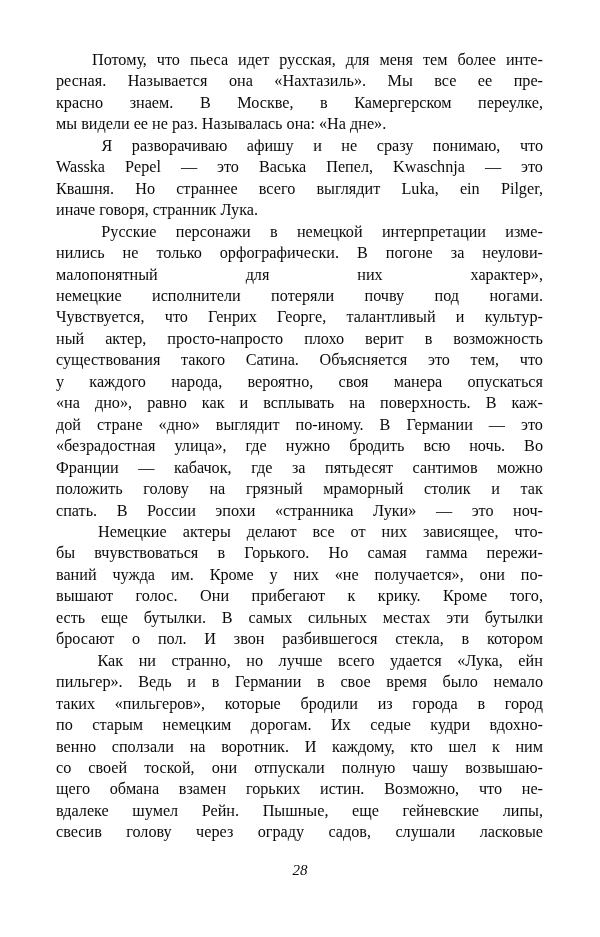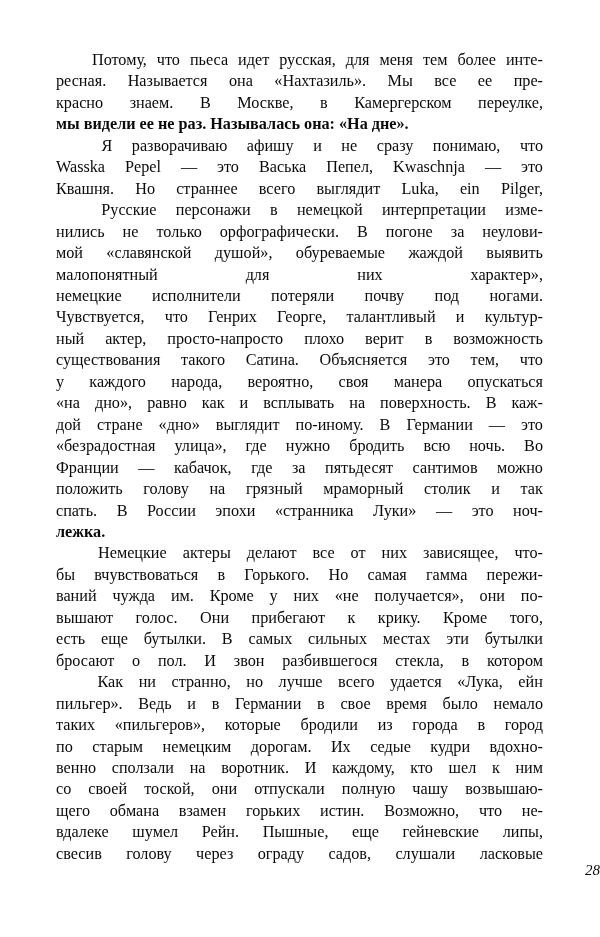--- a/index.html
+++ b/index.html
@@ -32,32 +32,31 @@
     -webkit-font-smoothing: none;
   }
   .line-just {
     display: flex;
     justify-content: space-between;
     white-space: pre;
   }
   .line-flow {
     display: block;
     white-space: pre;
-    font-weight: bold;
   }
   .indent {
     display: inline-block;
     width: 26px;
   }
   .page-number {
     position: absolute;
     top: 862px;
     left: 0;
     width: 600px;
-    text-align: right;
+    text-align: center;
     font-family: "Liberation Serif", "DejaVu Serif", serif;
     font-style: italic;
     font-size: 15px;
     color: #0a0a0a;
   }
 </style>
 </head>
 <body>
 
 <div class="page">
@@ -66,38 +65,37 @@
       <div class="para">
         <div class="line-just"><span class="indent"></span><span class="w">Потому,</span><span class="w">что</span><span class="w">пьеса</span><span class="w">идет</span><span class="w">русская,</span><span class="w">для</span><span class="w">меня</span><span class="w">тем</span><span class="w">более</span><span class="w">инте-</span></div>
         <div class="line-just"><span class="w">ресная.</span><span class="w">Называется</span><span class="w">она</span><span class="w">«Нахтазиль».</span><span class="w">Мы</span><span class="w">все</span><span class="w">ее</span><span class="w">пре-</span></div>
         <div class="line-just"><span class="w">красно</span><span class="w">знаем.</span><span class="w">В</span><span class="w">Москве,</span><span class="w">в</span><span class="w">Камергерском</span><span class="w">переулке,</span></div>
         <div class="line-flow">мы видели ее не раз. Называлась она: «На дне».</div>
       </div>
       <div class="para">
         <div class="line-just"><span class="indent"></span><span class="w">Я</span><span class="w">разворачиваю</span><span class="w">афишу</span><span class="w">и</span><span class="w">не</span><span class="w">сразу</span><span class="w">понимаю,</span><span class="w">что</span></div>
         <div class="line-just"><span class="w">Wasska</span><span class="w">Pepel</span><span class="w">—</span><span class="w">это</span><span class="w">Васька</span><span class="w">Пепел,</span><span class="w">Kwaschnja</span><span class="w">—</span><span class="w">это</span></div>
         <div class="line-just"><span class="w">Квашня.</span><span class="w">Но</span><span class="w">страннее</span><span class="w">всего</span><span class="w">выглядит</span><span class="w">Luka,</span><span class="w">ein</span><span class="w">Pilger,</span></div>
+        <div class="line-flow">иначе говоря, странник Лука.</div>
       </div>
       <div class="para">
         <div class="line-just"><span class="indent"></span><span class="w">Русские</span><span class="w">персонажи</span><span class="w">в</span><span class="w">немецкой</span><span class="w">интерпретации</span><span class="w">изме-</span></div>
         <div class="line-just"><span class="w">нились</span><span class="w">не</span><span class="w">только</span><span class="w">орфографически.</span><span class="w">В</span><span class="w">погоне</span><span class="w">за</span><span class="w">неулови-</span></div>
-        <div class="line-just"><span class="w">мой</span><span class="w">«славянской</span><span class="w">душой»,</span><span class="w">обуреваемые</span><span class="w">жаждой</span><span class="w">выявить</span></div>
         <div class="line-just"><span class="w">малопонятный</span><span class="w">для</span><span class="w">них</span><span class="w">характер»,</span></div>
         <div class="line-just"><span class="w">немецкие</span><span class="w">исполнители</span><span class="w">потеряли</span><span class="w">почву</span><span class="w">под</span><span class="w">ногами.</span></div>
         <div class="line-just"><span class="w">Чувствуется,</span><span class="w">что</span><span class="w">Генрих</span><span class="w">Георге,</span><span class="w">талантливый</span><span class="w">и</span><span class="w">культур-</span></div>
         <div class="line-just"><span class="w">ный</span><span class="w">актер,</span><span class="w">просто-напросто</span><span class="w">плохо</span><span class="w">верит</span><span class="w">в</span><span class="w">возможность</span></div>
         <div class="line-just"><span class="w">существования</span><span class="w">такого</span><span class="w">Сатина.</span><span class="w">Объясняется</span><span class="w">это</span><span class="w">тем,</span><span class="w">что</span></div>
         <div class="line-just"><span class="w">у</span><span class="w">каждого</span><span class="w">народа,</span><span class="w">вероятно,</span><span class="w">своя</span><span class="w">манера</span><span class="w">опускаться</span></div>
         <div class="line-just"><span class="w">«на</span><span class="w">дно»,</span><span class="w">равно</span><span class="w">как</span><span class="w">и</span><span class="w">всплывать</span><span class="w">на</span><span class="w">поверхность.</span><span class="w">В</span><span class="w">каж-</span></div>
         <div class="line-just"><span class="w">дой</span><span class="w">стране</span><span class="w">«дно»</span><span class="w">выглядит</span><span class="w">по-иному.</span><span class="w">В</span><span class="w">Германии</span><span class="w">—</span><span class="w">это</span></div>
         <div class="line-just"><span class="w">«безрадостная</span><span class="w">улица»,</span><span class="w">где</span><span class="w">нужно</span><span class="w">бродить</span><span class="w">всю</span><span class="w">ночь.</span><span class="w">Во</span></div>
         <div class="line-just"><span class="w">Франции</span><span class="w">—</span><span class="w">кабачок,</span><span class="w">где</span><span class="w">за</span><span class="w">пятьдесят</span><span class="w">сантимов</span><span class="w">можно</span></div>
         <div class="line-just"><span class="w">положить</span><span class="w">голову</span><span class="w">на</span><span class="w">грязный</span><span class="w">мраморный</span><span class="w">столик</span><span class="w">и</span><span class="w">так</span></div>
         <div class="line-just"><span class="w">спать.</span><span class="w">В</span><span class="w">России</span><span class="w">эпохи</span><span class="w">«странника</span><span class="w">Луки»</span><span class="w">—</span><span class="w">это</span><span class="w">ноч-</span></div>
-        <div class="line-flow">лежка.</div>
       </div>
       <div class="para">
         <div class="line-just"><span class="indent"></span><span class="w">Немецкие</span><span class="w">актеры</span><span class="w">делают</span><span class="w">все</span><span class="w">от</span><span class="w">них</span><span class="w">зависящее,</span><span class="w">что-</span></div>
         <div class="line-just"><span class="w">бы</span><span class="w">вчувствоваться</span><span class="w">в</span><span class="w">Горького.</span><span class="w">Но</span><span class="w">самая</span><span class="w">гамма</span><span class="w">пережи-</span></div>
         <div class="line-just"><span class="w">ваний</span><span class="w">чужда</span><span class="w">им.</span><span class="w">Кроме</span><span class="w">у</span><span class="w">них</span><span class="w">«не</span><span class="w">получается»,</span><span class="w">они</span><span class="w">по-</span></div>
         <div class="line-just"><span class="w">вышают</span><span class="w">голос.</span><span class="w">Они</span><span class="w">прибегают</span><span class="w">к</span><span class="w">крику.</span><span class="w">Кроме</span><span class="w">того,</span></div>
         <div class="line-just"><span class="w">есть</span><span class="w">еще</span><span class="w">бутылки.</span><span class="w">В</span><span class="w">самых</span><span class="w">сильных</span><span class="w">местах</span><span class="w">эти</span><span class="w">бутылки</span></div>
         <div class="line-just"><span class="w">бросают</span><span class="w">о</span><span class="w">пол.</span><span class="w">И</span><span class="w">звон</span><span class="w">разбившегося</span><span class="w">стекла,</span><span class="w">в</span><span class="w">котором</span></div>
       </div>
       <div class="para">

